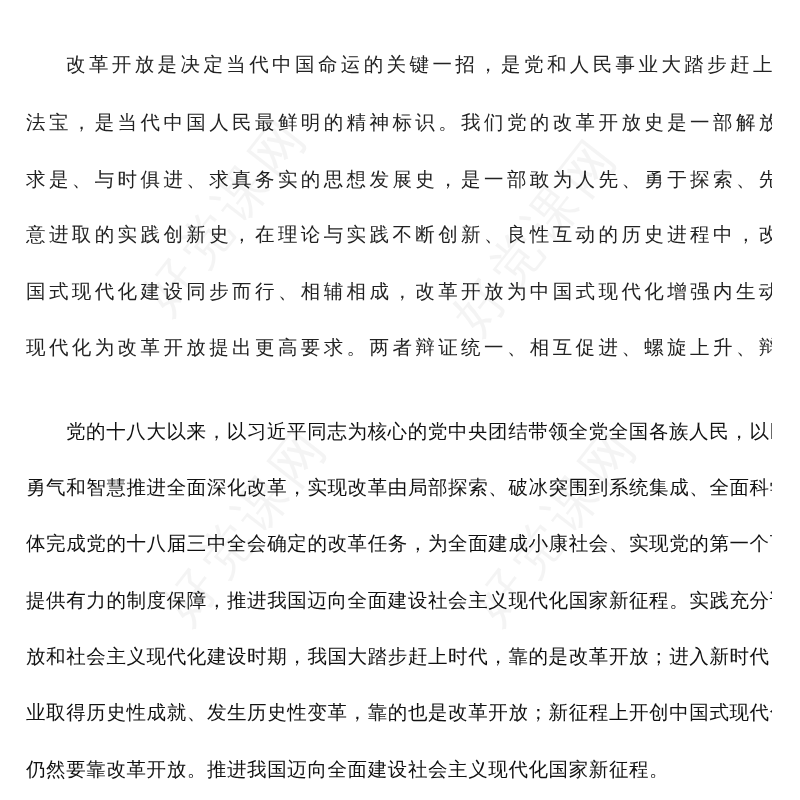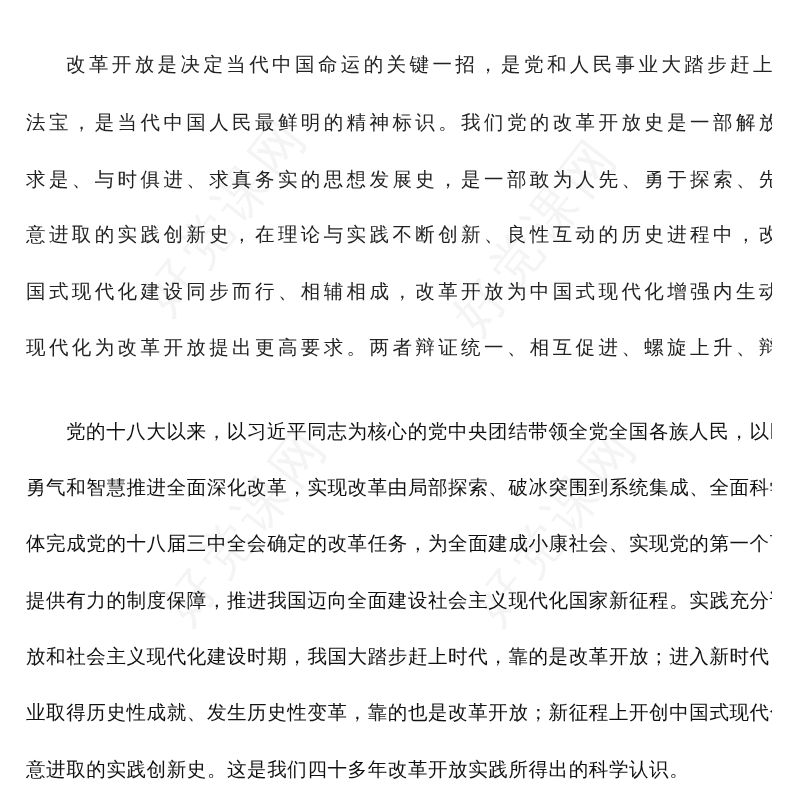--- a/index.html
+++ b/index.html
@@ -66,16 +66,16 @@
     <div class="line" style="top:336px;">现代化为改革开放提出更高要求。两者辩证统一、相互促进、螺旋上升、辩证发展。</div>
   </div>
 
   <div class="p2">
     <div class="line indent" style="top:420px;">党的十八大以来，以习近平同志为核心的党中央团结带领全党全国各族人民，以巨大的政治</div>
     <div class="line" style="top:476px;">勇气和智慧推进全面深化改革，实现改革由局部探索、破冰突围到系统集成、全面科学的转变，总</div>
     <div class="line" style="top:532px;">体完成党的十八届三中全会确定的改革任务，为全面建成小康社会、实现党的第一个百年奋斗目标</div>
     <div class="line" style="top:589px;">提供有力的制度保障，推进我国迈向全面建设社会主义现代化国家新征程。实践充分证明，改革开</div>
     <div class="line" style="top:645px;">放和社会主义现代化建设时期，我国大踏步赶上时代，靠的是改革开放；进入新时代，党和国家事</div>
     <div class="line" style="top:701px;">业取得历史性成就、发生历史性变革，靠的也是改革开放；新征程上开创中国式现代化建设新局面，</div>
-    <div class="line" style="top:758px;">意进取的实践创新史。这是我们四十多年改革开放实践所得出的科学认识。</div>
+    <div class="line" style="top:758px;">仍然要靠改革开放。推进我国迈向全面建设社会主义现代化国家新征程。</div>
   </div>
 
 </div>
 
 </body></html>

